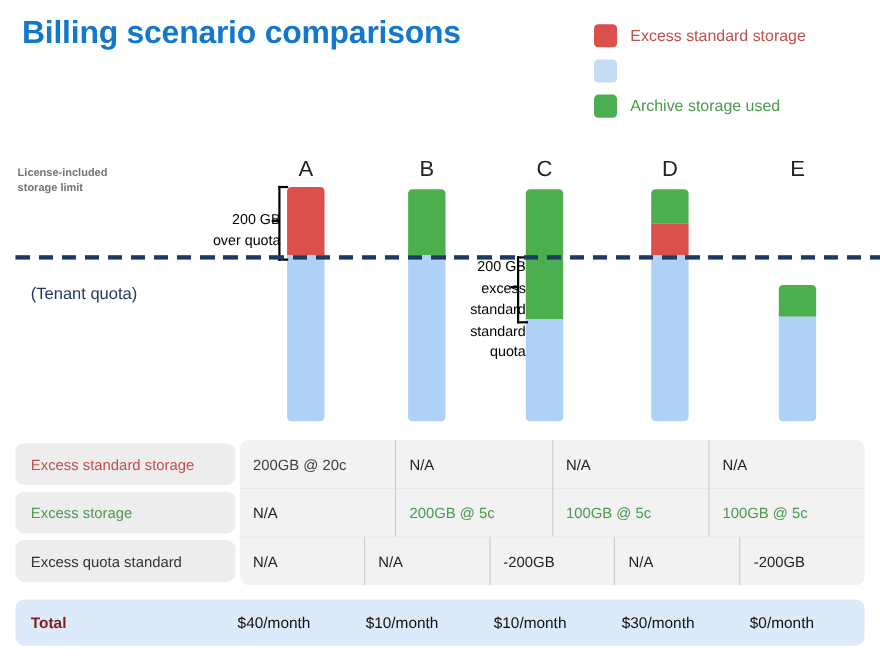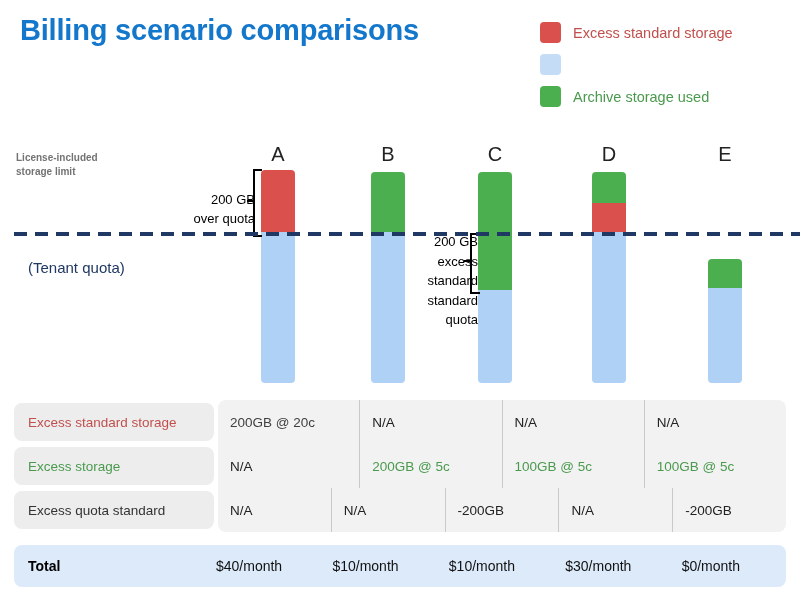--- a/index.html
+++ b/index.html
@@ -126,21 +126,21 @@
   }
   
   .total-band{
     position:absolute;left:14px;top:545px;
     width:772px;height:42px;
     background:#DDEAFA;border-radius:8px;
     display:flex;align-items:center;
   }
   .total-label{
     width:190px;padding-left:14px;box-sizing:border-box;
-    font-size:14px;font-weight:bold;color:#000000;
+    font-size:14px;font-weight:bold;color:#7f1d1d;
   }
   .total-cells{flex:1 1 auto;display:flex;}
   .total-cell{
     flex:1 1 0;font-size:14px;color:#111;padding-left:12px;box-sizing:border-box;
   }
 </style>
 </head>
 <body>
 
 <div class="title">Billing scenario comparisons</div>

